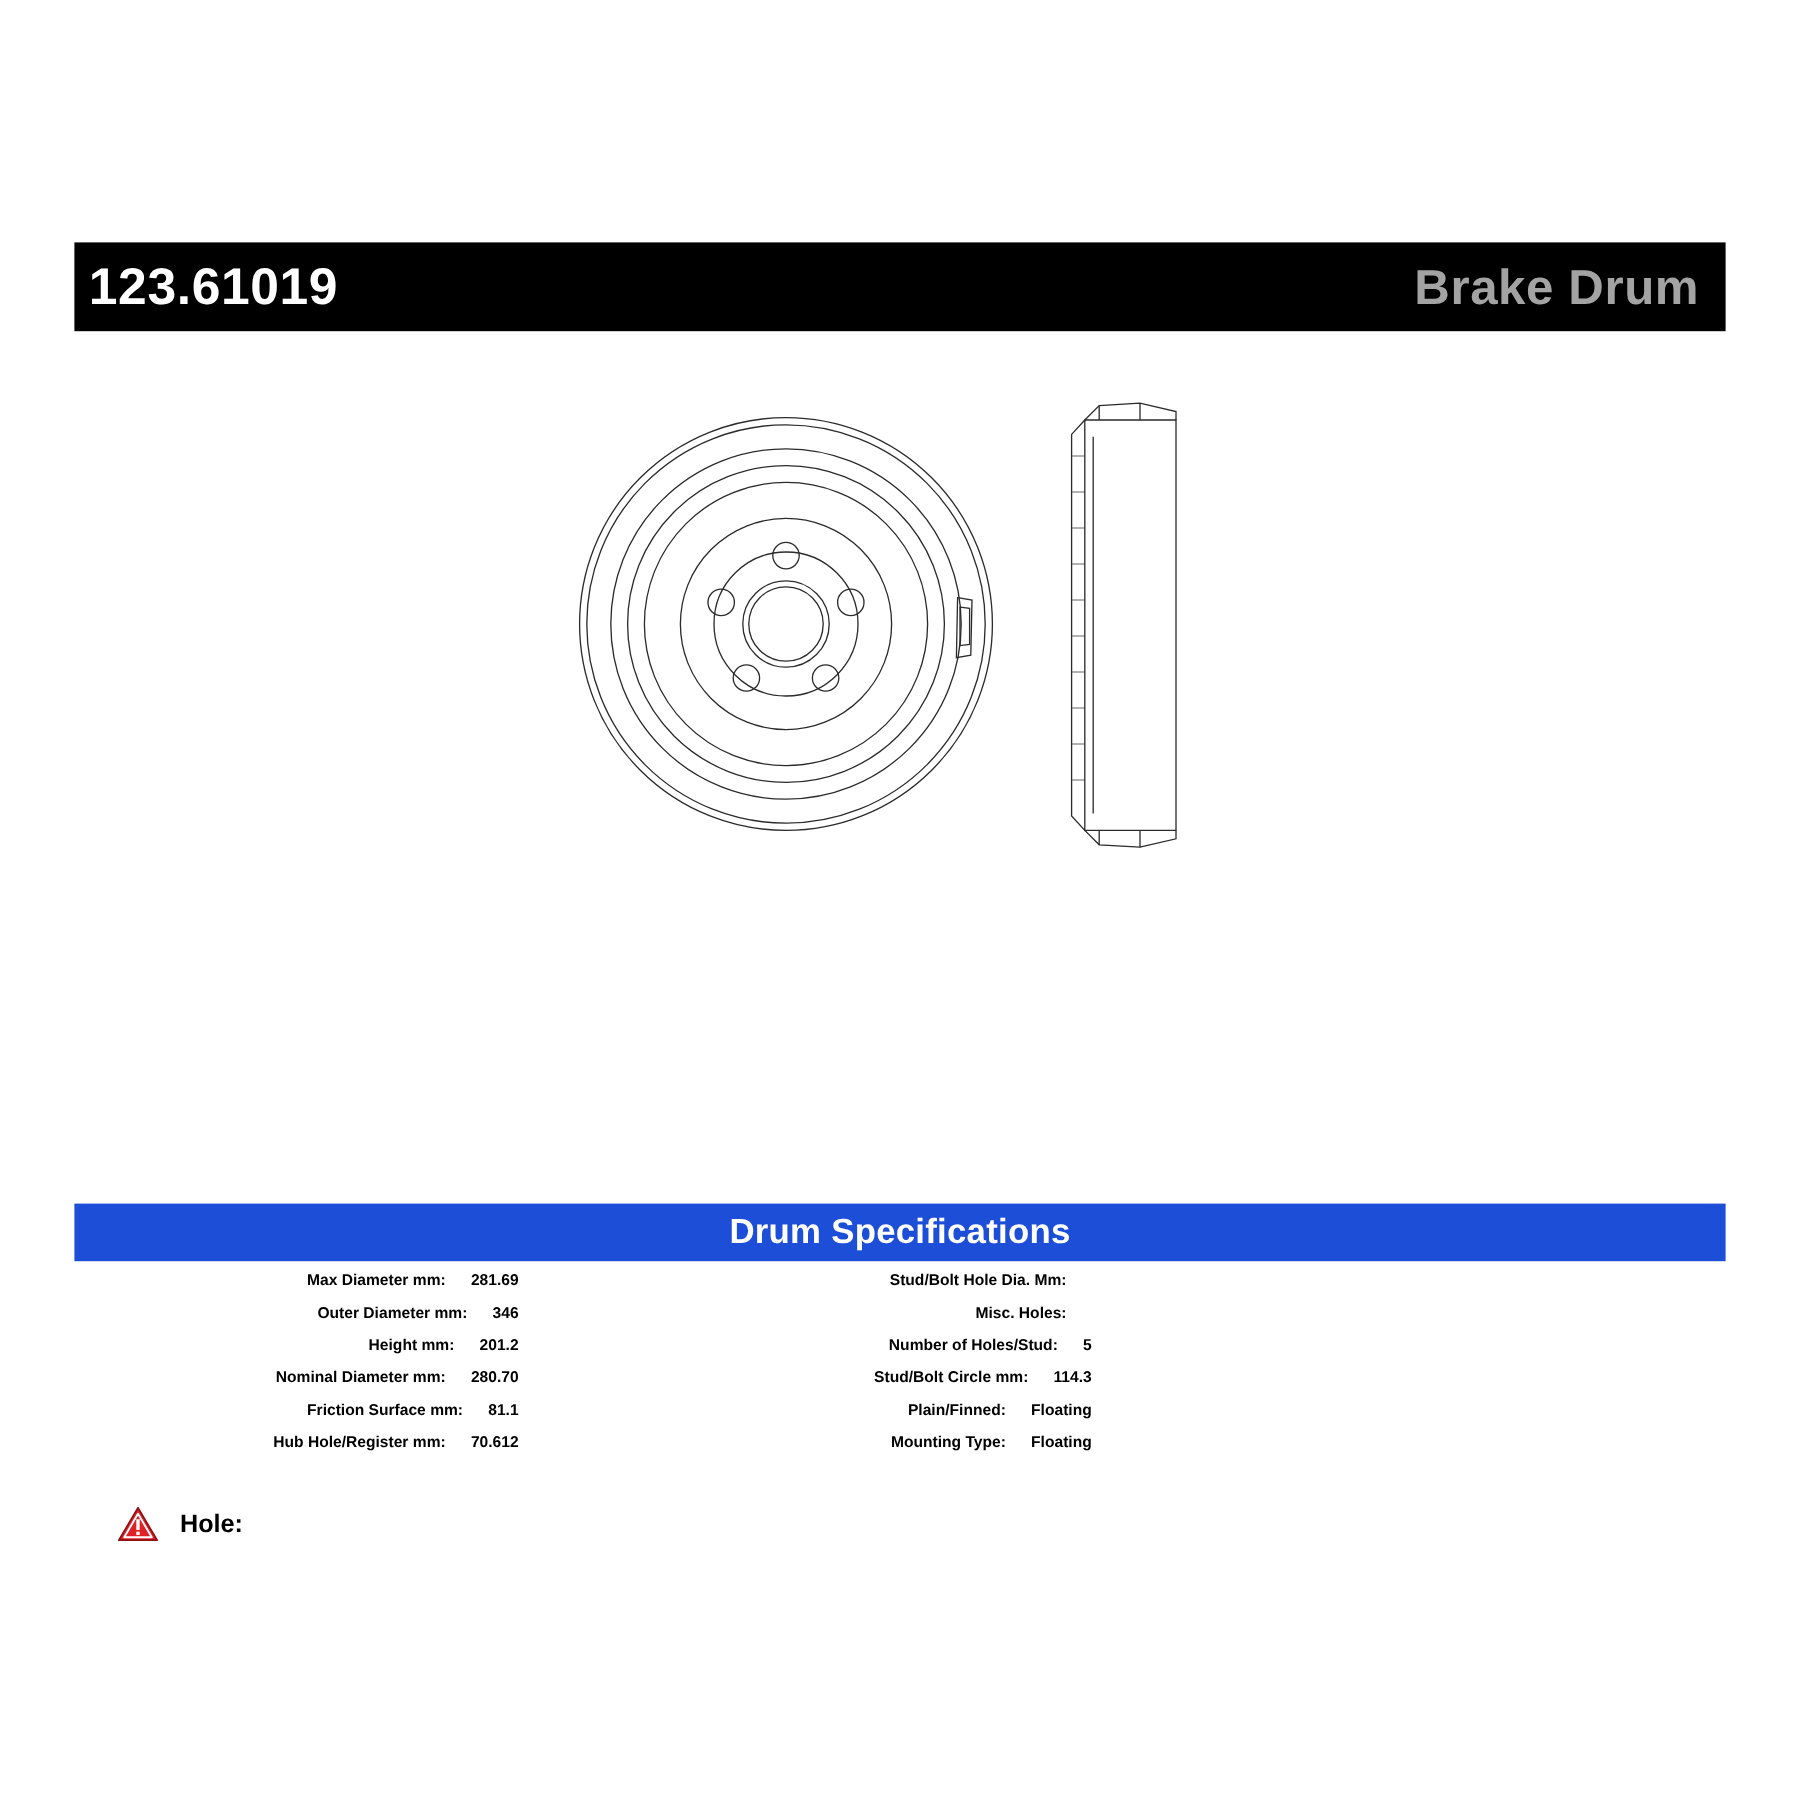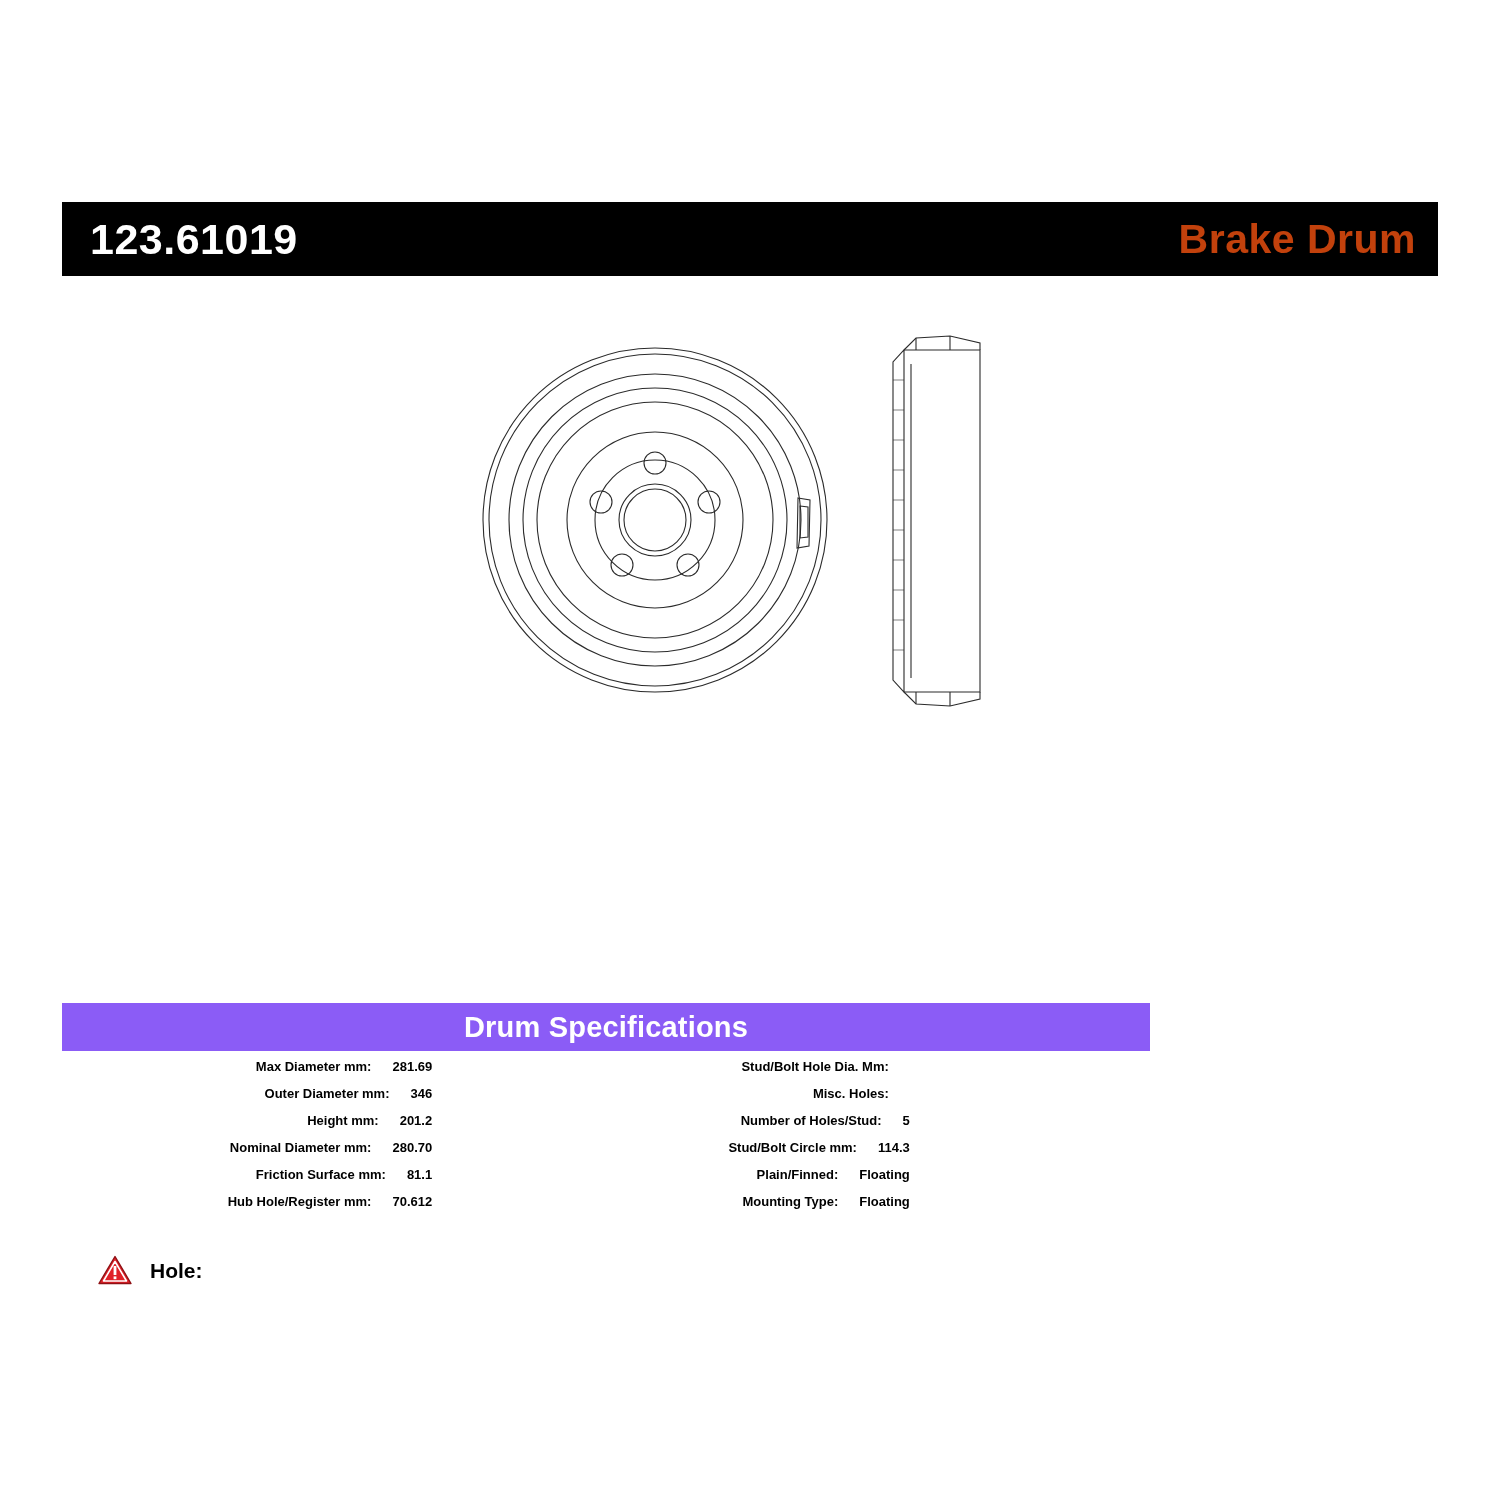--- a/index.html
+++ b/index.html
@@ -21,54 +21,54 @@
     position: absolute;
     left: 62px;
     top: 202px;
     width: 1376px;
     height: 74px;
     background: #000000;
     display: flex;
     align-items: center;
     justify-content: space-between;
     box-sizing: border-box;
-    padding: 0 22px 0 28px;
+    padding: 0 22px 0 12px;
   }
   .header-part {
     color: #ffffff;
     font-size: 43px;
     font-weight: bold;
     letter-spacing: 0.5px;
     line-height: 1;
   }
   .header-title {
-    color: #c2410c;
+    color: #a3a3a3;
     font-size: 41px;
     font-weight: bold;
     letter-spacing: 0.5px;
     line-height: 1;
   }
 
   
   .illustration {
     position: absolute;
     left: 480px;
     top: 320px;
     width: 560px;
     height: 400px;
   }
 
   
   .spec-bar {
     position: absolute;
     left: 62px;
     top: 1003px;
-    width: 1088px;
+    width: 1376px;
     height: 48px;
-    background: #8b5cf6;
+    background: #1d4ed8;
     display: flex;
     align-items: center;
     justify-content: center;
   }
   .spec-bar-title {
     color: #ffffff;
     font-size: 29px;
     font-weight: bold;
     letter-spacing: 0.2px;
     line-height: 1;

